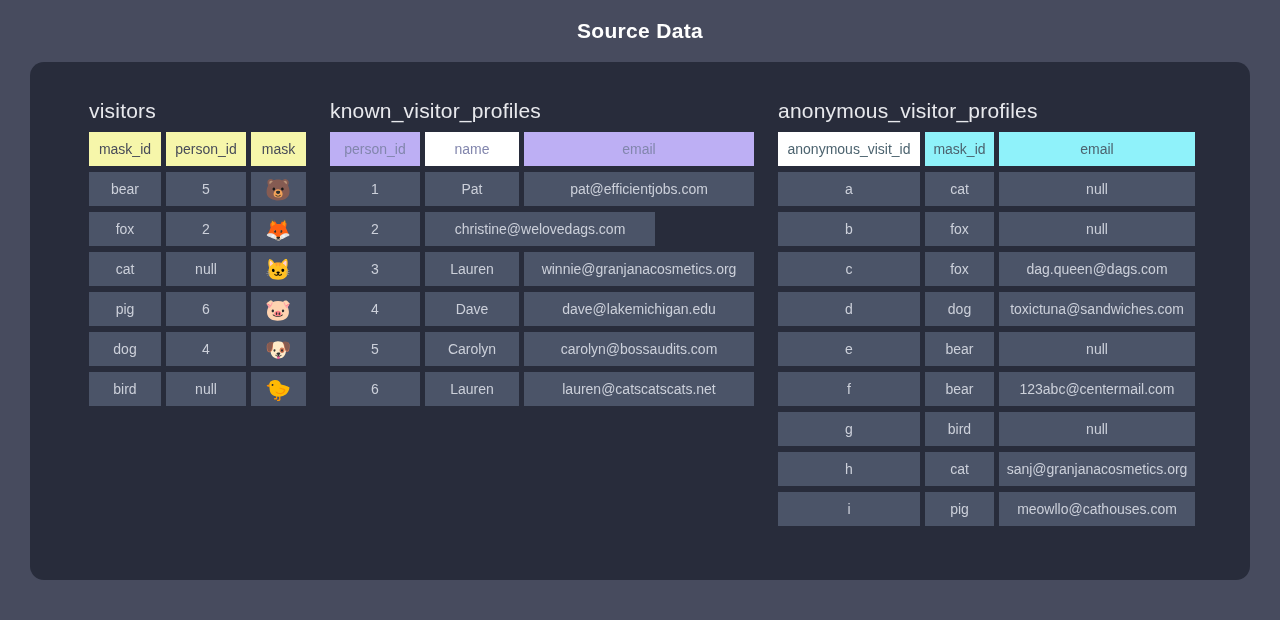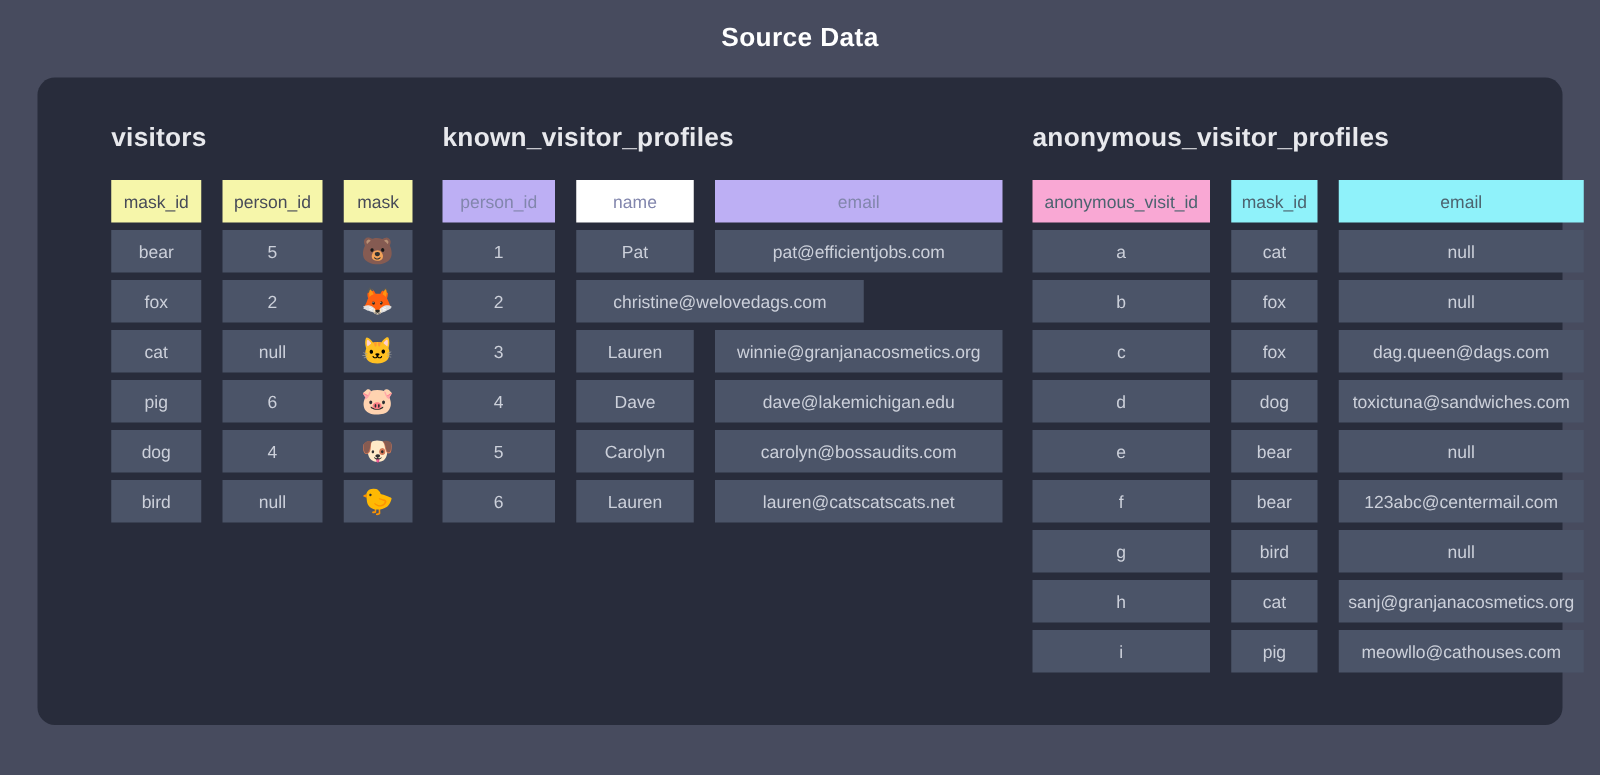--- a/index.html
+++ b/index.html
@@ -26,28 +26,28 @@
     border-radius: 14px;
     padding: 37px 40px 0 59px;
   }
   .tables {
     display: flex;
     gap: 24px;
     align-items: flex-start;
   }
   .tbl-title {
     font-size: 21px;
-    font-weight: 700;
+    font-weight: 400;
     color: #e8e9ed;
-    margin-bottom: 21px;
+    margin-bottom: 9px;
     letter-spacing: 0.2px;
   }
   .row {
     display: flex;
-    gap: 17px;
+    gap: 5px;
     margin-bottom: 6px;
   }
   .cell {
     height: 34px;
     display: flex;
     align-items: center;
     justify-content: center;
     background: #4b5468;
     color: #ccd0da;
     font-size: 14px;
@@ -143,21 +143,21 @@
         <div class="row">
           <div class="cell c0">6</div>
           <div class="cell c1">Lauren</div>
           <div class="cell c2">lauren@catscatscats.net</div>
         </div>
       </div>
 
     <div class="tbl t2">
       <div class="tbl-title">anonymous_visitor_profiles</div>
     <div class="row">
-          <div class="cell c0 head" style="background: #f9a8d4; color: rgb(76, 99, 111);">anonymous_visit_id</div>
+          <div class="cell c0 head" style="background: #ffffff; color: rgb(76, 99, 111);">anonymous_visit_id</div>
           <div class="cell c1 head" style="background: rgb(143, 242, 250); color: rgb(76, 99, 111);">mask_id</div>
           <div class="cell c2 head" style="background: rgb(143, 242, 250); color: rgb(76, 99, 111);">email</div>
         </div>
         <div class="row">
           <div class="cell c0">a</div>
           <div class="cell c1">cat</div>
           <div class="cell c2">null</div>
         </div>
         <div class="row">
           <div class="cell c0">b</div>

